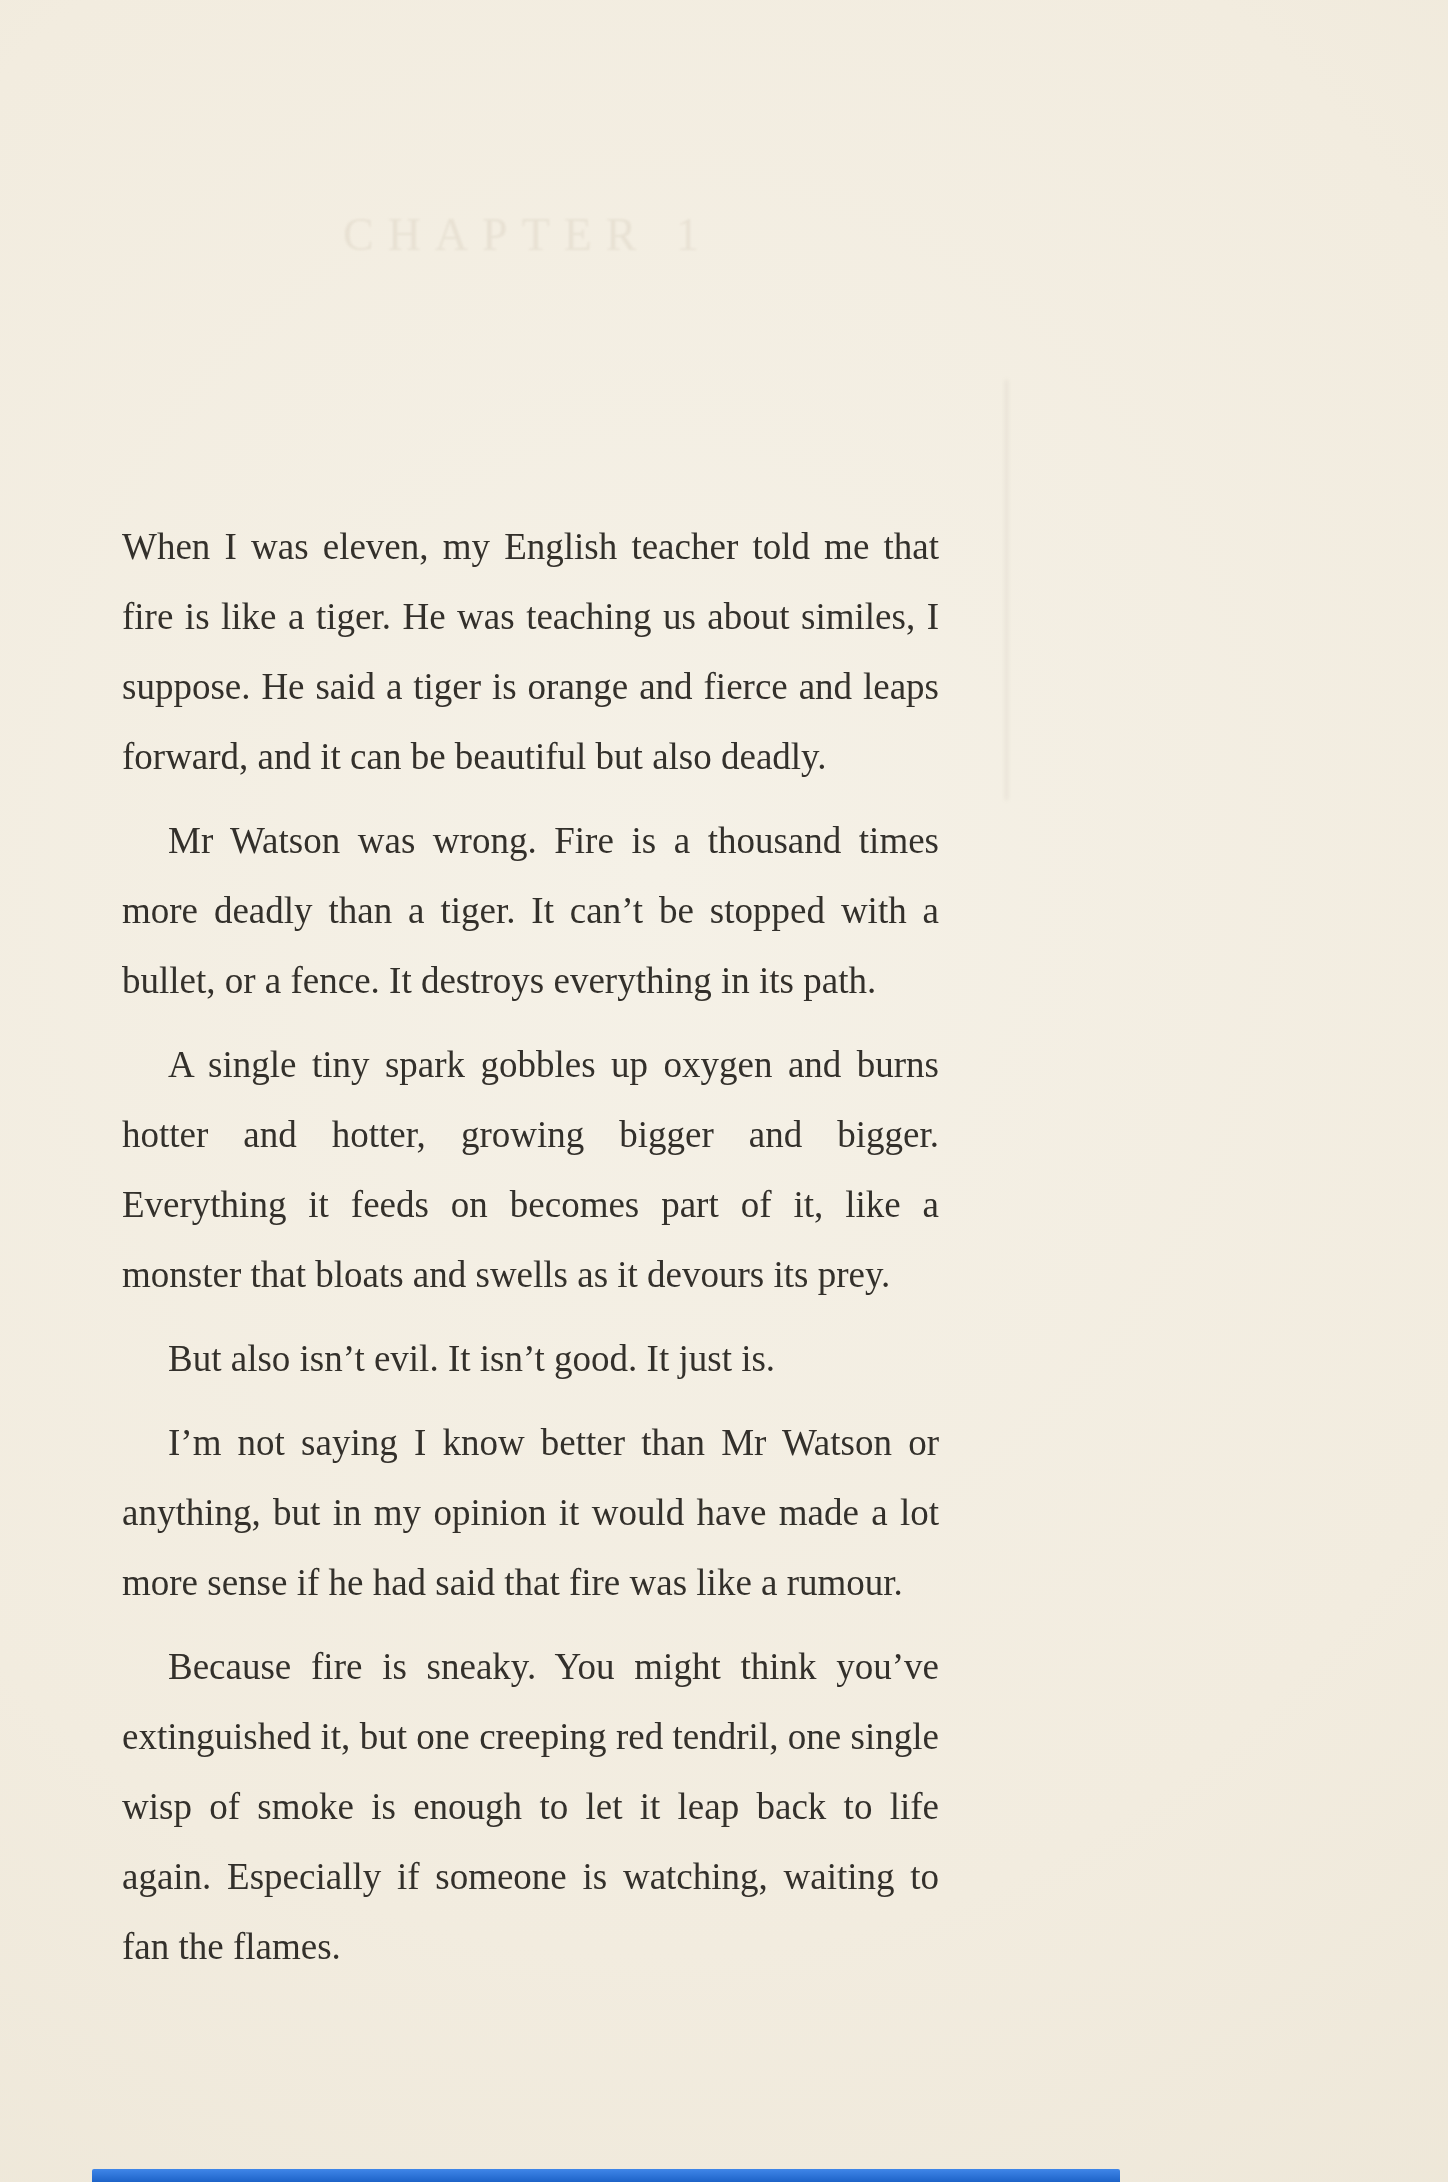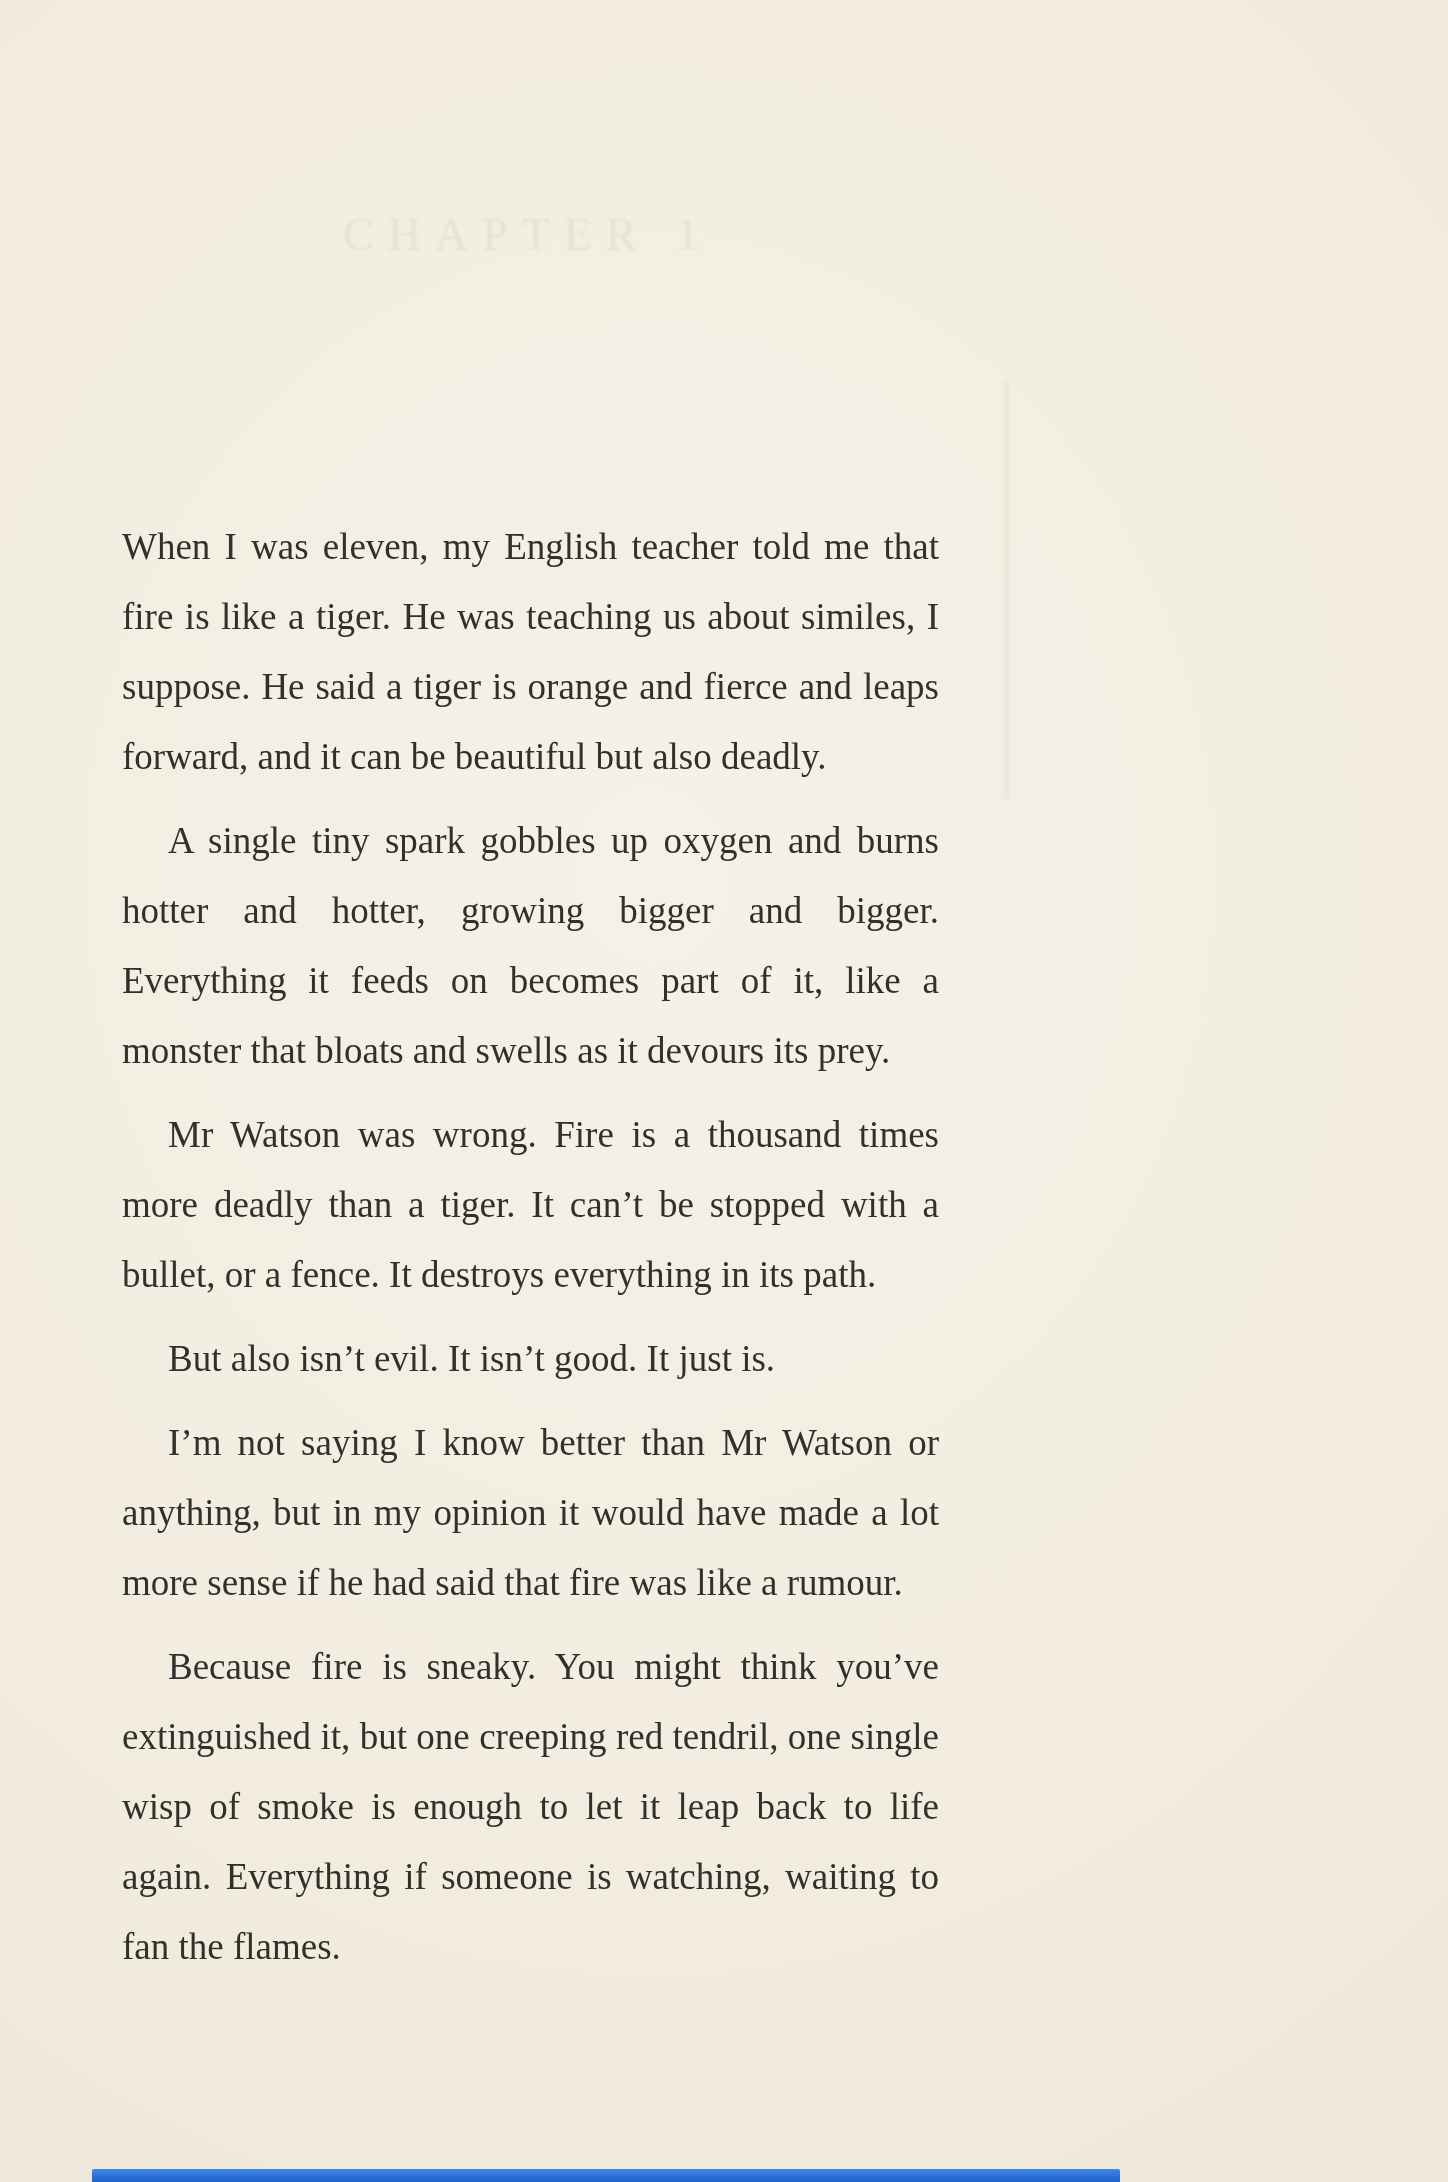--- a/index.html
+++ b/index.html
@@ -91,22 +91,22 @@
 <div class="page">
 
   <div class="ghost-heading">CHAPTER 1</div>
 
   <div class="ghost-smudge smudge-1">&nbsp;</div>
   <div class="ghost-smudge smudge-2">&nbsp;</div>
   <div class="ghost-smudge smudge-3">&nbsp;</div>
 
   <div class="text-block">
     <p class="first">When I was eleven, my English teacher told me that fire is like a tiger. He was teaching us about similes, I suppose. He said a tiger is orange and fierce and leaps forward, and it can be beautiful but also deadly.</p>
+    <p>Mr Watson was wrong. Fire is a thousand times more deadly than a tiger. It can’t be stopped with a bullet, or a fence. It destroys everything in its path.</p>
     <p>A single tiny spark gobbles up oxygen and burns hotter and hotter, growing bigger and bigger. Everything it feeds on becomes part of it, like a monster that bloats and swells as it devours its prey.</p>
-    <p>Mr Watson was wrong. Fire is a thousand times more deadly than a tiger. It can’t be stopped with a bullet, or a fence. It destroys everything in its path.</p>
     <p>But also isn’t evil. It isn’t good. It just is.</p>
     <p>I’m not saying I know better than Mr Watson or anything, but in my opinion it would have made a lot more sense if he had said that fire was like a rumour.</p>
-    <p>Because fire is sneaky. You might think you’ve extinguished it, but one creeping red tendril, one single wisp of smoke is enough to let it leap back to life again. Everything if someone is watching, waiting to fan the flames.</p>
+    <p>Because fire is sneaky. You might think you’ve extinguished it, but one creeping red tendril, one single wisp of smoke is enough to let it leap back to life again. Especially if someone is watching, waiting to fan the flames.</p>
   </div>
 
   <div class="bottom-strip"></div>
 
 </div>
 
 </body></html>

